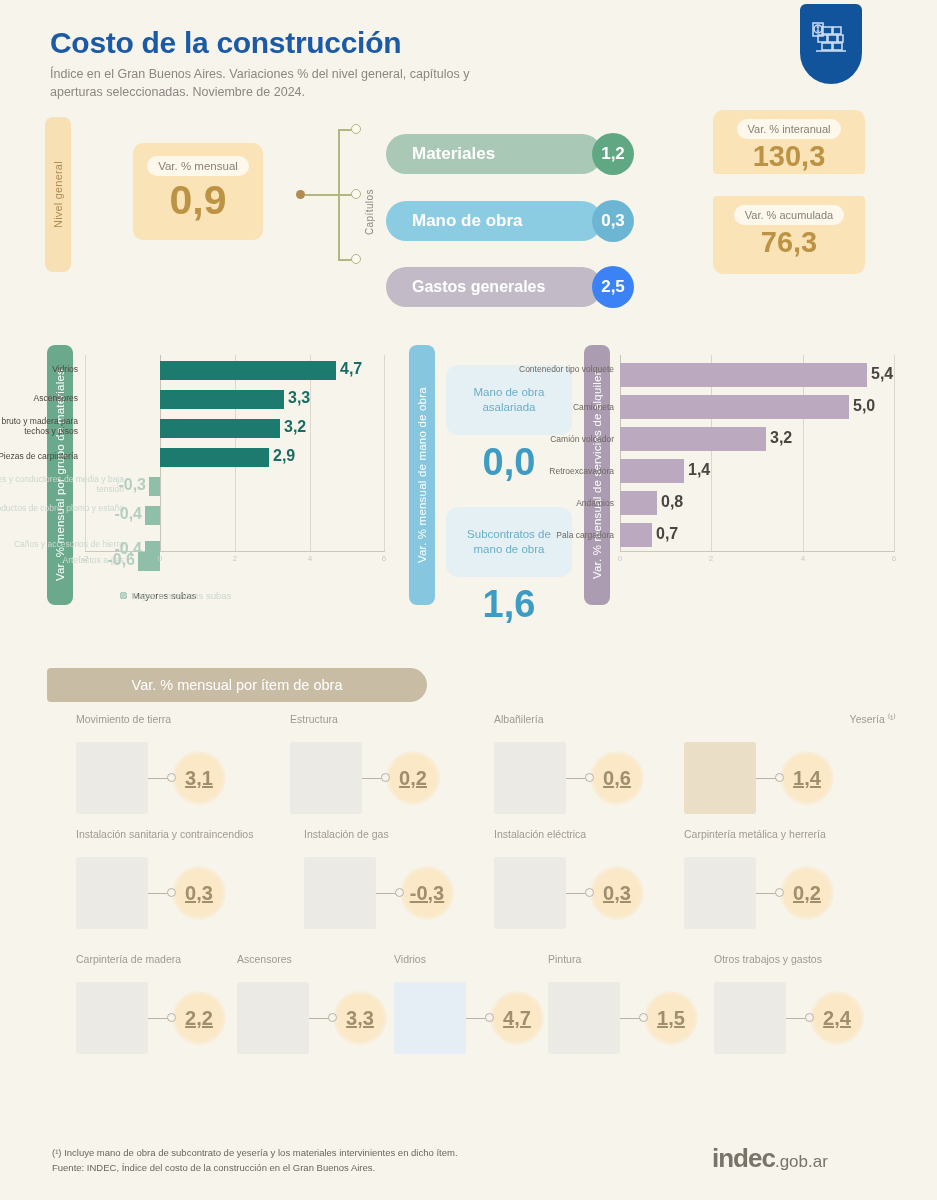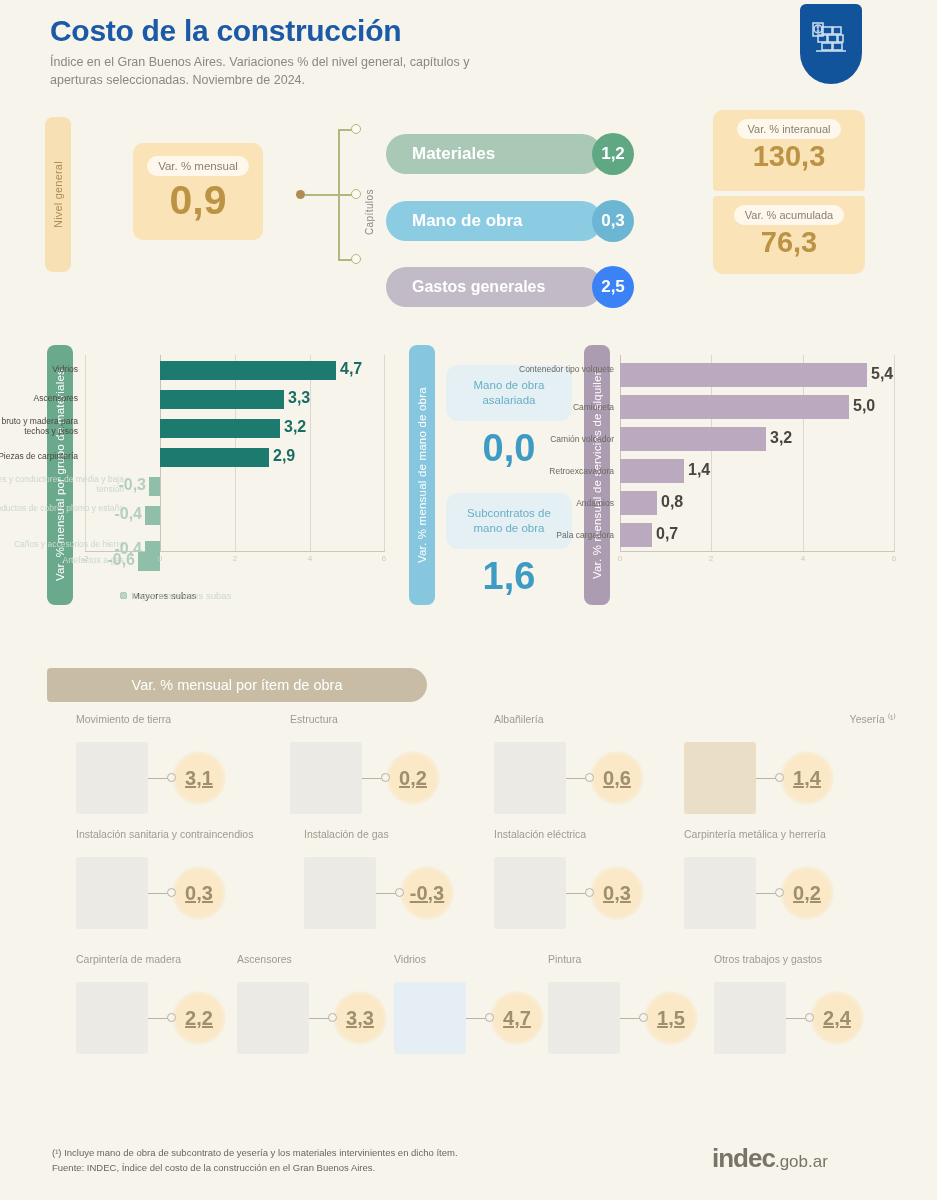--- a/index.html
+++ b/index.html
@@ -7,21 +7,21 @@
   body {
     font-family: "Liberation Sans", sans-serif;
     background: #f7f4ec;
     position: relative;
     overflow: hidden;
     color: #55504a;
   }
   .page { position: relative; width: 937px; height: 1200px; }
 
   
-  .header { position: absolute; left: 50px; top: 14px; width: 840px; }
+  .header { position: absolute; left: 50px; top: 26px; width: 840px; }
   .title {
     font-size: 30px; font-weight: bold; color: #1b5aa6; letter-spacing: -0.3px;
     line-height: 1.1;
   }
   .subtitle {
     margin-top: 6px; font-size: 12.5px; color: #8c8780; line-height: 1.45;
     max-width: 420px;
   }
   .badge {
     position: absolute; left: 800px; top: 4px; width: 62px; height: 80px;
@@ -88,21 +88,21 @@
   #chapter-mano .bar { background: #8ccce3; }
   #chapter-mano .circle { background: #6cb6d4; }
   #chapter-gastos { top: 243px; }
   #chapter-gastos .bar { background: #c2bac6; font-size: 16px; }
   #chapter-gastos .circle { background: #3b82f6; }
 
   .card-right {
     position: absolute; left: 713px; width: 152px;
     background: #fae3b6; display: flex; flex-direction: column; align-items: center;
   }
-  #card-interanual { top: 110px; height: 81px; border-radius: 10px 10px 4px 4px; }
+  #card-interanual { top: 110px; height: 64px; border-radius: 10px 10px 4px 4px; }
   #card-acumulada  { top: 196px; height: 78px; border-radius: 4px 4px 10px 10px; }
   .card-right .pill-white { margin-top: 9px; font-size: 11px; }
   .card-right .bignum-gold { font-size: 29px; margin-top: 3px; }
   #tab-materiales { left: 47px; top: 345px; width: 26px; height: 260px; background: #6aa98c; }
   #tab-mano       { left: 409px; top: 345px; width: 26px; height: 260px; background: #86c6de; }
   #tab-alquiler   { left: 584px; top: 345px; width: 26px; height: 260px; background: #ac9cb2; }
 
   .chartbox { position: absolute; }
   #chart-materiales { left: 85px; top: 355px; width: 300px; height: 215px; }
   #chart-alquiler   { left: 620px; top: 355px; width: 275px; height: 215px; }
@@ -130,21 +130,21 @@
   .alq-val  { color: #4a4540; }
 
   .legend { position: absolute; left: 120px; top: 595px; display: flex; gap: 22px;
             font-size: 9.5px; align-items: center; }
   .legend .item { display: flex; align-items: center; gap: 5px; }
   .legend .swatch { width: 7px; height: 7px; border-radius: 50%; }
 
   
   #mano-block { position: absolute; left: 446px; top: 365px; width: 126px; text-align: center; }
   .pill-blue {
-    background: #e4f0f4; border-radius: 12px; padding: 13px 10px;
+    background: #e4f0f4; border-radius: 12px; padding: 20px 10px;
     font-size: 11.5px; color: #6aaec8; line-height: 1.3;
   }
   .bignum-blue { font-size: 38px; font-weight: bold; color: #3e9cc4; line-height: 1; margin: 8px 0 26px; }
 
   
   #item-section-header {
     position: absolute; left: 47px; top: 668px; width: 380px; height: 34px;
     background: #c8bda4; border-radius: 4px 17px 17px 4px;
     display: flex; align-items: center; justify-content: center;
     color: #fff; font-size: 14.5px;

